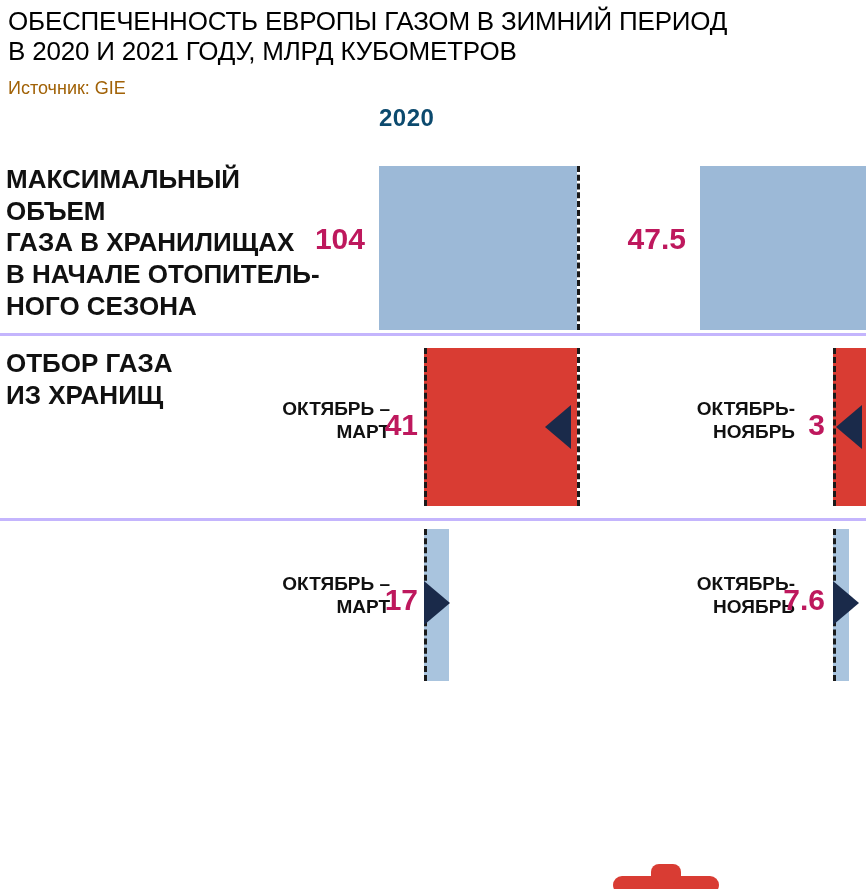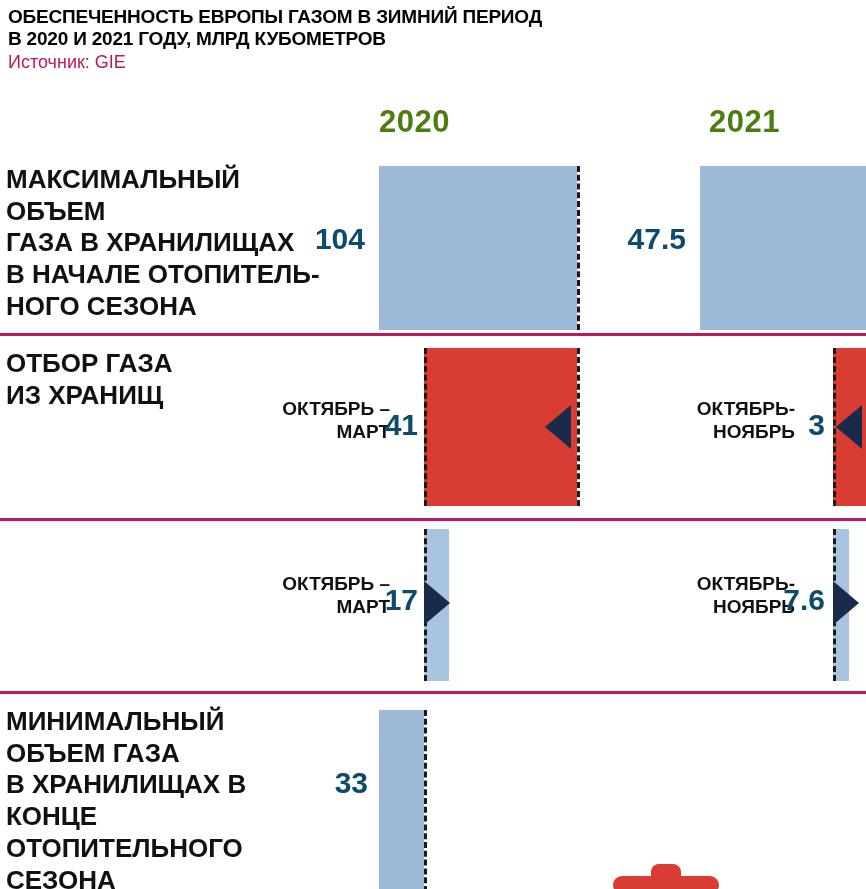--- a/index.html
+++ b/index.html
@@ -14,67 +14,67 @@
     color: #1b1b1b;
     overflow: hidden;
     position: relative;
   }
 
   
   #header {
     padding: 6px 10px 0 8px;
   }
   #title {
-    font-size: 19px;
-    font-weight: bold;
+    font-size: 26px;
+    font-weight: normal;
     line-height: 1.16;
     letter-spacing: -0.2px;
     color: #000;
     text-transform: uppercase;
     white-space: pre-line;
   }
   #source {
-    margin-top: 2px;
+    margin-top: 12px;
     font-size: 18px;
-    color: #be185d;
+    color: #a16207;
     font-weight: normal;
   }
 
   
   #years {
     position: absolute;
     left: 0;
     top: 104px;
     width: 866px;
     height: 44px;
   }
   .year-label {
     position: absolute;
-    font-size: 31px;
-    font-weight: bold;
-    color: #4d7c0f;
+    font-size: 24px;
+    font-weight: bold;
+    color: #0c4a6e;
     letter-spacing: 0.5px;
   }
   #year-2020 { left: 379px; top: 0; }
   #year-2021 { left: 709px; top: 0; }
 
   
   #chart {
     position: absolute;
     left: 0;
     top: 152px;
     width: 866px;
     height: 737px;
   }
 
   .row {
     position: absolute;
     left: 0;
     width: 866px;
-    border-top: 3px solid #be185d;
+    border-top: 3px solid #c4b5fd;
     box-sizing: border-box;
   }
   .row:first-child { border-top: none; }
 
   .row-label {
     position: absolute;
     left: 6px;
     top: 12px;
     width: 330px;
     font-size: 26px;
@@ -93,21 +93,21 @@
     line-height: 1.2;
     color: #111;
     text-transform: uppercase;
     white-space: pre-line;
   }
 
   .value {
     position: absolute;
     font-size: 30px;
     font-weight: bold;
-    color: #0c4a6e;
+    color: #be185d;
     text-align: right;
   }
 
   .bar-blue   { position: absolute; background: #9cb9d7; }
   .bar-red    { position: absolute; background: #d93c33; }
   .bar-lblue  { position: absolute; background: #a9c4de; }
 
   .dash {
     position: absolute;
     width: 0;
@@ -142,21 +142,20 @@
 <body>
 
 <div id="header">
   <div id="title">ОБЕСПЕЧЕННОСТЬ ЕВРОПЫ ГАЗОМ В ЗИМНИЙ ПЕРИОД
 В 2020 И 2021 ГОДУ, МЛРД КУБОМЕТРОВ</div>
   <div id="source">Источник: GIE</div>
 </div>
 
 <div id="years">
   <div class="year-label" id="year-2020">2020</div>
-  <div class="year-label" id="year-2021">2021</div>
 </div>
 
 <div id="chart">
 
   <div class="row" style="top:0px; height:178px; border-top:none;">
     <div class="row-label">МАКСИМАЛЬНЫЙ ОБЪЕМ
 ГАЗА В ХРАНИЛИЩАХ
 В НАЧАЛЕ ОТОПИТЕЛЬ-
 НОГО СЕЗОНА</div>
 
@@ -198,30 +197,20 @@
     <div class="value" style="left:340px; top:62px; width:78px;">17</div>
 
     <div class="bar-lblue" style="left:833px; top:8px; width:16px; height:152px;"></div>
     <div class="dash" style="left:833px; top:8px; height:152px;"></div>
     <div class="arrow-right" style="left:833px; top:60px;"></div>
     <div class="period-label" style="left:630px; top:52px; width:165px;">ОКТЯБРЬ-
 НОЯБРЬ</div>
     <div class="value" style="left:730px; top:62px; width:95px;">7.6</div>
   </div>
 
-  <div class="row" style="top:539px; height:198px;">
-    <div class="row-label">МИНИМАЛЬНЫЙ
-ОБЪЕМ ГАЗА
-В ХРАНИЛИЩАХ В КОНЦЕ
-ОТОПИТЕЛЬНОГО СЕЗОНА</div>
-
-    <div class="bar-blue" style="left:379px; top:16px; width:45px; height:182px;"></div>
-    <div class="dash" style="left:424px; top:16px; height:182px;"></div>
-    <div class="value" style="left:290px; top:72px; width:78px;">33</div>
-  </div>
 
   <svg id="valve" viewBox="0 0 380 175" xmlns="http://www.w3.org/2000/svg">
 
     <g opacity="0.75">
       <rect x="0" y="78" width="140" height="7" fill="#bcd2e6"></rect>
       <rect x="8" y="88" width="132" height="7" fill="#a9c4de"></rect>
       <rect x="0" y="98" width="140" height="7" fill="#c8dbec"></rect>
       <rect x="16" y="108" width="124" height="7" fill="#b4cce2"></rect>
       <rect x="4" y="118" width="136" height="7" fill="#d3e2ef"></rect>
     </g>

